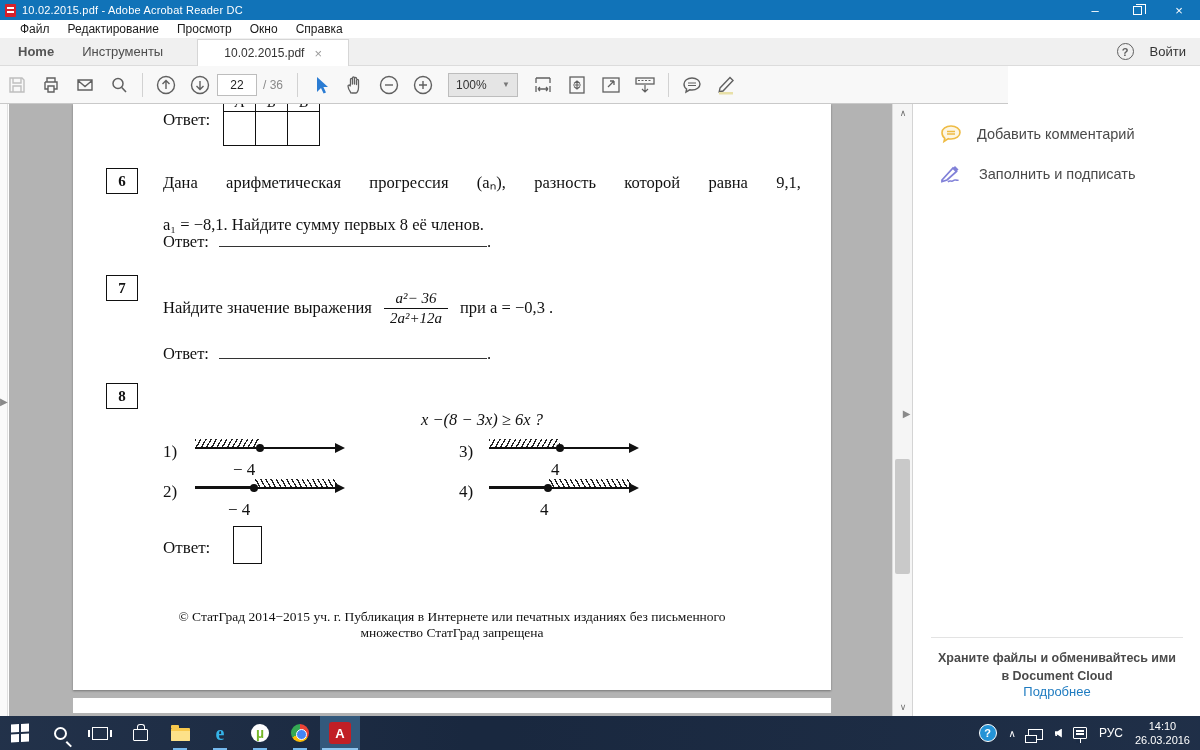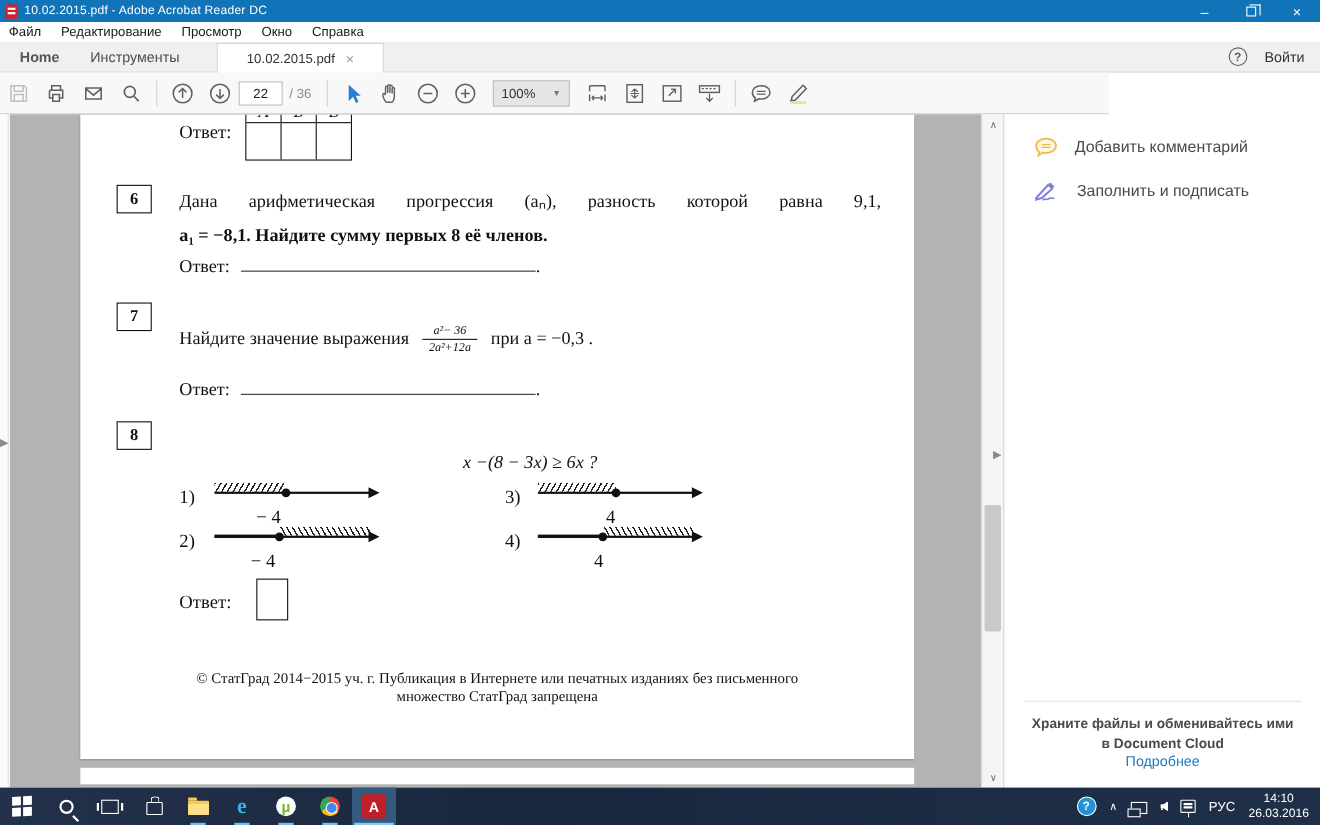--- a/index.html
+++ b/index.html
@@ -10,21 +10,21 @@
   .titlebar { position:absolute; left:0; top:0; width:1200px; height:20px; background:#1173b8; display:flex; align-items:center; color:#fff; }
   .titlebar .appicon { width:11px; height:13px; background:#d6202a; margin:0 6px 0 5px; position:relative; border-radius:1px; }
   .titlebar .appicon::after { content:""; position:absolute; left:2px; top:3px; width:7px; height:2px; background:#fff; box-shadow:0 4px 0 #fff; }
   .titlebar .title { font-size:11px; letter-spacing:0.2px; }
   .winbtns { margin-left:auto; display:flex; height:100%; }
   .winbtn { width:42px; height:100%; display:flex; align-items:center; justify-content:center; font-size:13px; color:#fff; cursor:default; }
   .winbtn .restore-glyph { width:9px; height:9px; border:1px solid #fff; position:relative; display:inline-block; }
   .winbtn .restore-glyph::before { content:""; position:absolute; left:2px; top:-3px; width:9px; height:9px; border:1px solid #fff; border-bottom:none; border-left:none; }
 
   
-  .menubar { position:absolute; left:0; top:20px; width:1200px; height:18px; background:#fff; display:flex; align-items:center; gap:18px; padding-left:8px; font-size:12px; color:#1a1a1a; }
+  .menubar { position:absolute; left:0; top:20px; width:1200px; height:18px; background:#fff; display:flex; align-items:center; gap:18px; padding-left:20px; font-size:12px; color:#1a1a1a; }
   .menubar span { cursor:default; }
 
   
   .tabbar { position:absolute; left:0; top:38px; width:1200px; height:28px; background:#f0f0f0; border-bottom:1px solid #dcdcdc; display:flex; align-items:center; }
   .tab-home, .tab-tools { font-size:13px; color:#4d4d4d; padding:16px 14px; height:100%; display:flex; align-items:center; }
   .tab-home { margin-left:4px; font-weight:bold; color:#555; }
   .doc-tab { margin-left:20px; width:152px; height:28px; background:#fff; border:1px solid #d6d6d6; border-bottom:none; display:flex; align-items:center; justify-content:center; gap:10px; font-size:12px; color:#333; position:relative; top:1px; }
   .doc-tab .close-x { color:#9a9a9a; font-size:13px; }
   .tabbar-right { margin-left:auto; display:flex; align-items:center; gap:16px; padding-right:14px; }
   .help-circle { width:17px; height:17px; border:1.5px solid #5f5f5f; border-radius:50%; display:flex; align-items:center; justify-content:center; font-size:11px; color:#5f5f5f; font-weight:bold; }
@@ -61,21 +61,21 @@
   .grid-cell:last-child { border-right:none; }
   .grid-row.hdr { border-bottom:1px solid #111; }
 
   .numbox { position:absolute; left:33px; width:32px; height:26px; border:1.5px solid #111; display:flex; align-items:center; justify-content:center; font-weight:bold; font-size:15px; }
   .ptext { position:absolute; left:90px; width:638px; font-size:16.5px; line-height:1.55; }
   .justify-line { text-align:justify; text-align-last:justify; }
   .answer-line { position:absolute; left:90px; font-size:16.5px; }
   .answer-line .blank { display:inline-block; width:268px; border-bottom:1px solid #333; height:14px; margin-left:10px; }
 
   .fracrow { position:absolute; left:90px; display:flex; align-items:center; gap:12px; font-size:16.5px; }
-  .frac { display:inline-flex; flex-direction:column; align-items:center; font-size:11px; font-style:italic; }
+  .frac { display:inline-flex; flex-direction:column; align-items:center; font-size:15px; font-style:italic; }
   .frac .num { padding:0 6px 1px; }
   .frac .den { border-top:1.4px solid #111; padding:1px 6px 0; }
 
   .formula-c { position:absolute; left:90px; width:638px; text-align:center; font-size:16.5px; font-style:italic; }
 
   .opt-label { position:absolute; font-size:17px; }
   .nline { position:absolute; width:150px; height:22px; }
   .nline .rail { position:absolute; left:0; right:6px; top:12px; height:1.6px; background:#111; }
   .nline .rail-bold { position:absolute; left:0; top:11px; height:3px; background:#111; }
   .nline .arrowhead { position:absolute; right:0; top:8px; width:0; height:0; border-left:10px solid #111; border-top:5px solid transparent; border-bottom:5px solid transparent; }
@@ -292,21 +292,21 @@
         </div>
         <div class="grid-row">
           <div class="grid-cell"></div>
           <div class="grid-cell"></div>
           <div class="grid-cell"></div>
         </div>
       </div>
 
       <div class="numbox" style="top:64px;">6</div>
       <div class="ptext justify-line" style="top:66px;">Дана арифметическая прогрессия (aₙ), разность которой равна 9,1,</div>
-      <div class="ptext" style="top:97px;font-weight:bold;">a₁ = −8,1. Найдите сумму первых 8 её членов.</div>
+      <div class="ptext" style="top:108px;">a₁ = −8,1. Найдите сумму первых 8 её членов.</div>
       <div class="answer-line" style="top:128px;">
         <span>Ответ:</span><span class="blank"></span><span>.</span>
       </div>
 
       <div class="numbox" style="top:171px;">7</div>
       <div class="fracrow" style="top:176px; height:56px;">
         <span>Найдите значение выражения</span>
         <span class="frac">
           <span class="num">a²− 36</span>
           <span class="den">2a²+12a</span>

